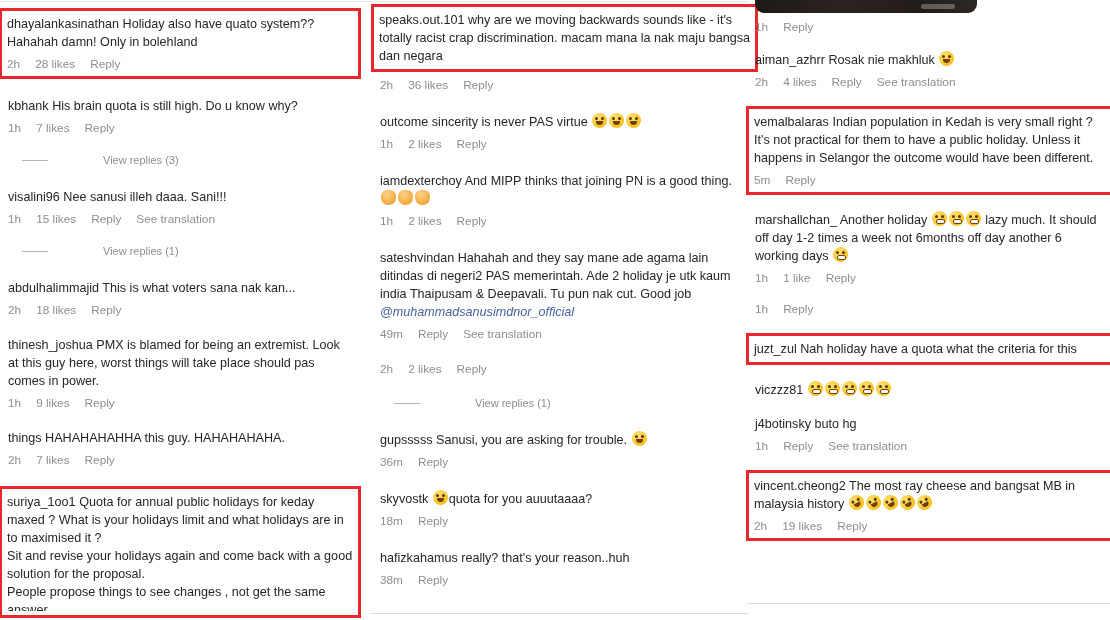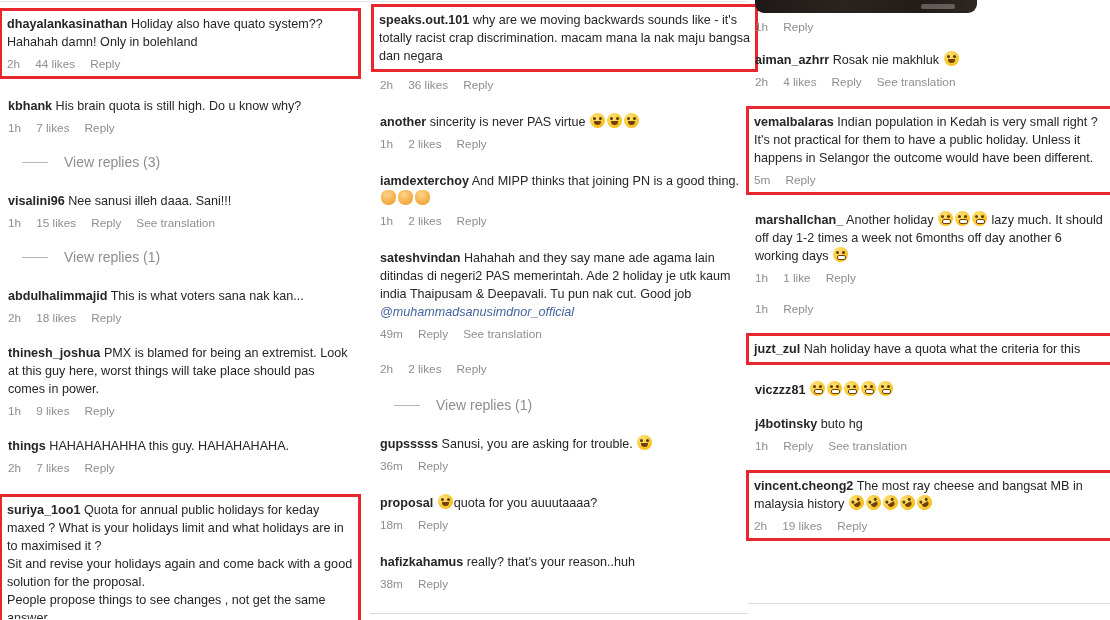--- a/index.html
+++ b/index.html
@@ -29,28 +29,28 @@
   .media-strip .mark{
     position:absolute;right:22px;top:4px;width:34px;height:5px;border-radius:2px;
     background:rgba(255,255,255,.28);
   }
 
   .comment{margin-bottom:18px;}
   .col-middle .comment{margin-bottom:20px;}
   .col-right .comment{margin-bottom:16px;}
   .body{font-size:12.6px;line-height:18px;white-space:pre-wrap;word-wrap:break-word;}
   .body.clip{max-height:118px;overflow:hidden;}
-  .username{font-weight:700;color:var(--text);cursor:pointer;}
+  .username{font-weight:400;color:var(--text);cursor:pointer;}
   .mention{color:var(--mention);cursor:pointer;font-style:italic;}
   .meta{margin-top:6px;font-size:11.8px;line-height:15px;color:var(--meta);}
   .meta span{margin-right:15px;}
   .meta .likes,.meta .reply,.meta .see-tr{cursor:pointer;margin-top:20px;}
 
   .replies-row{display:flex;align-items:center;margin:4px 0 22px 14px;
-    font-size:14px;color:var(--meta);}
+    font-size:11px;color:var(--meta);gap:39px;}
   .replies-row .dash{width:26px;height:1px;background:#b5b5b5;margin-right:16px;}
   .replies-row .lbl{cursor:pointer;}
 
   .comment.hl-full{
     border:3px solid var(--red);margin-left:-9px;margin-right:-8px;
     padding:4px 5px 4px 5px;
   }
   .comment.hl-text .body{
     border:3px solid var(--red);margin:-4px -8px 2px -9px;padding:4px 5px;
   }
@@ -72,21 +72,21 @@
 </style>
 </head>
 <body>
 
 <div class="screen" id="screen">
   <div class="divider top"></div>
   <div id="columns">
       <div class="col col-left">
         <div class="comment hl-full">
           <div class="body"><span class="username">dhayalankasinathan</span> <span class="text">Holiday also have quato system?? Hahahah damn! Only in bolehland</span></div>
-          <div class="meta"><span class="time">2h</span><span class="likes">44 likes</span><span class="reply">Reply</span></div>
+          <div class="meta"><span class="time">2h</span><span class="likes">28 likes</span><span class="reply">Reply</span></div>
         </div>
         <div class="comment">
           <div class="body"><span class="username">kbhank</span> <span class="text">His brain quota is still high. Do u know why?</span></div>
           <div class="meta"><span class="time">1h</span><span class="likes">7 likes</span><span class="reply">Reply</span></div>
         </div>
         <div class="replies-row">
           <span class="dash"></span>
           <span class="lbl">View replies (3)</span>
         </div>
         <div class="comment">
@@ -115,21 +115,21 @@
 People propose things to see changes , not get the same answer ..
 rakyat nak perubahan, benda vubah? berzaman xtau nak sakan</span></div>
         </div>
       </div>
       <div class="col col-middle">
         <div class="comment hl-text">
           <div class="body"><span class="username">speaks.out.101</span> <span class="text">why are we moving backwards sounds like - it's totally racist crap discrimination. macam mana la nak maju bangsa dan negara</span></div>
           <div class="meta"><span class="time">2h</span><span class="likes">36 likes</span><span class="reply">Reply</span></div>
         </div>
         <div class="comment">
-          <div class="body"><span class="username">another</span> <span class="text">sincerity is never PAS virtue </span><span class="emj joy"></span><span class="emj joy"></span><span class="emj joy"></span></div>
+          <div class="body"><span class="username">outcome</span> <span class="text">sincerity is never PAS virtue </span><span class="emj joy"></span><span class="emj joy"></span><span class="emj joy"></span></div>
           <div class="meta"><span class="time">1h</span><span class="likes">2 likes</span><span class="reply">Reply</span></div>
         </div>
         <div class="comment">
           <div class="body"><span class="username">iamdexterchoy</span> <span class="text">And MIPP thinks that joining PN is a good thing. </span><span class="emj clap"></span><span class="emj clap"></span><span class="emj clap"></span></div>
           <div class="meta"><span class="time">1h</span><span class="likes">2 likes</span><span class="reply">Reply</span></div>
         </div>
         <div class="comment">
           <div class="body"><span class="username">sateshvindan</span> <span class="text">Hahahah and they say mane ade agama lain ditindas di negeri2 PAS memerintah. Ade 2 holiday je utk kaum india Thaipusam &amp; Deepavali. Tu pun nak cut. Good job </span><span class="mention">@muhammadsanusimdnor_official</span></div>
           <div class="meta"><span class="time">49m</span><span class="reply">Reply</span><span class="see-tr">See translation</span></div>
         </div>
@@ -138,21 +138,21 @@
         </div>
         <div class="replies-row">
           <span class="dash"></span>
           <span class="lbl">View replies (1)</span>
         </div>
         <div class="comment">
           <div class="body"><span class="username">gupsssss</span> <span class="text">Sanusi, you are asking for trouble. </span><span class="emj joy"></span></div>
           <div class="meta"><span class="time">36m</span><span class="reply">Reply</span></div>
         </div>
         <div class="comment">
-          <div class="body"><span class="username">proposal</span> <span class="emj joy"></span><span class="text">quota for you auuutaaaa?</span></div>
+          <div class="body"><span class="username">skyvostk</span> <span class="emj joy"></span><span class="text">quota for you auuutaaaa?</span></div>
           <div class="meta"><span class="time">18m</span><span class="reply">Reply</span></div>
         </div>
         <div class="comment">
           <div class="body"><span class="username">hafizkahamus</span> <span class="text">really? that's your reason..huh</span></div>
           <div class="meta"><span class="time">38m</span><span class="reply">Reply</span></div>
         </div>
       </div>
       <div class="col col-right">
         <div class="media-strip">
           <span class="mark"></span>

